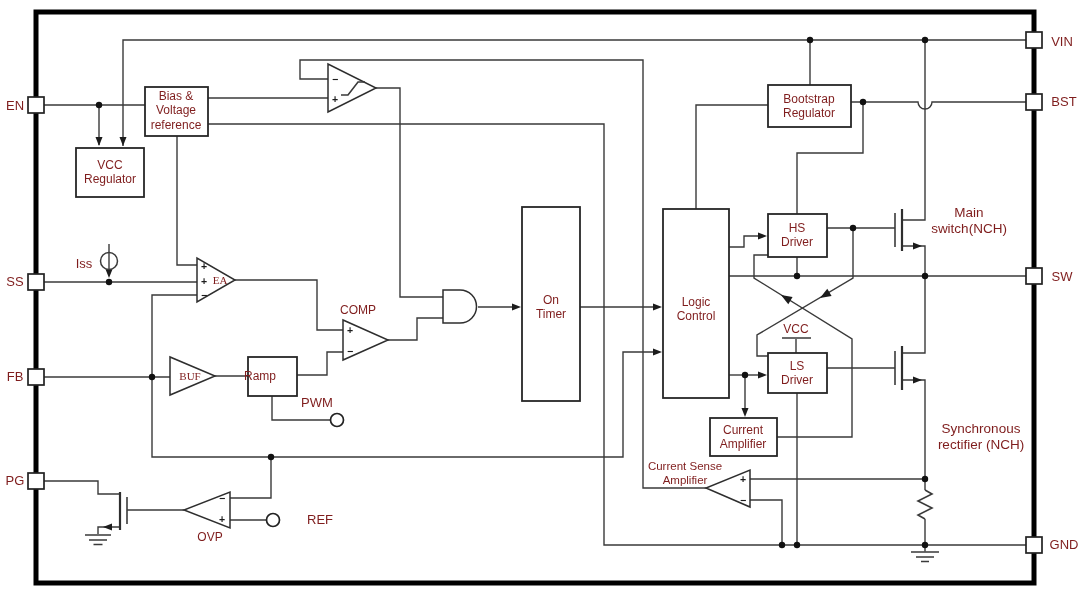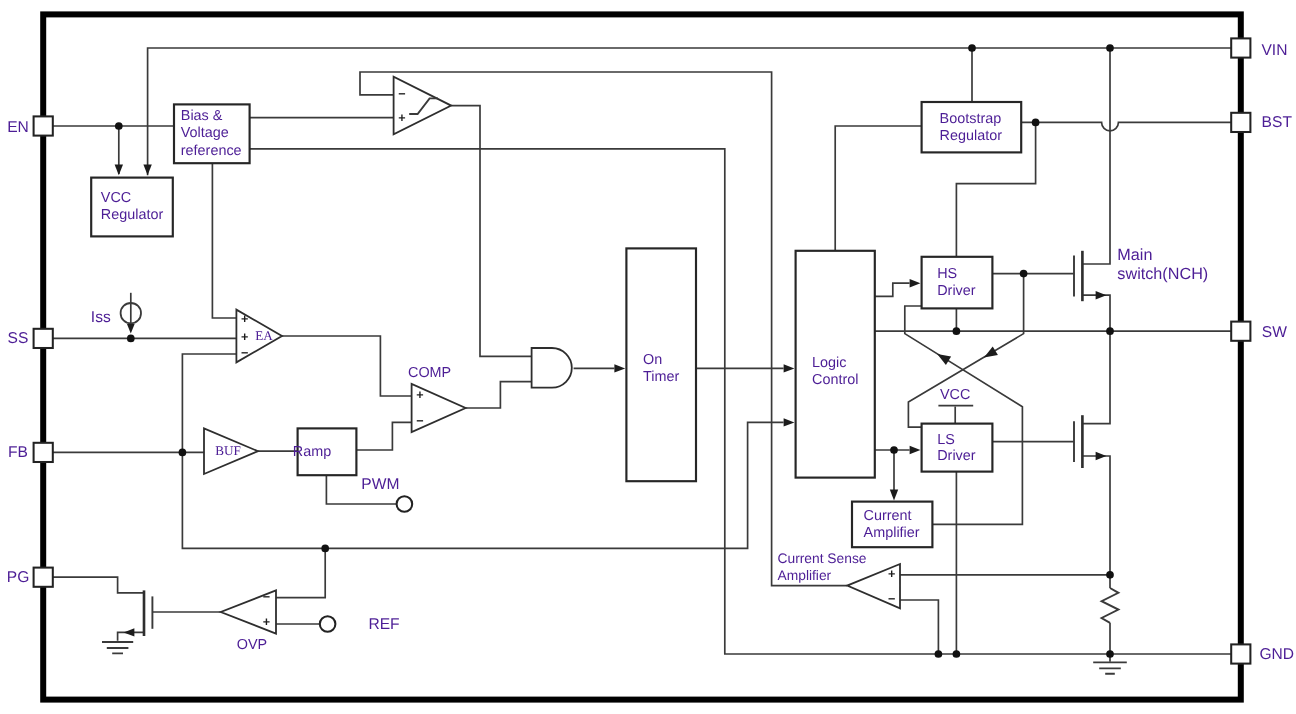--- a/index.html
+++ b/index.html
@@ -1,20 +1,20 @@
 <!DOCTYPE html>
 <html><head>
 <meta charset="utf-8">
 <style>
   html,body{margin:0;padding:0;background:#fff;}
   #stage{position:relative;width:1080px;height:595px;background:#fff;overflow:hidden;
          font-family:"Liberation Sans",sans-serif;}
   #stage svg{position:absolute;left:0;top:0;}
   .lb{position:absolute;transform:translate(-50%,-50%);font-size:12px;line-height:1.2;
-      color:#4c1d95;white-space:pre-line;}
+      color:#7f1d1d;white-space:pre-line;text-align:center;}
   .f13{font-size:13px;}
   .f135{font-size:13.5px;}
   .f11{font-size:11px;font-family:Liberation Serif, serif;}
   .f115{font-size:11.5px;}
   .sg{position:absolute;transform:translate(-50%,-50%);font-size:10.5px;font-weight:700;
       color:#1c1c1c;line-height:1;}
   .wire{fill:none;stroke:#3a3a3a;stroke-width:1.4;}
   .blk{fill:#fff;stroke:#262626;stroke-width:1.8;}
   .tri{fill:#fff;stroke:#2e2e2e;stroke-width:1.5;}
   .sym{fill:none;stroke:#3a3a3a;stroke-width:1.6;}
@@ -209,20 +209,22 @@
   <div class="lb" style="left:210px;top:537px">OVP</div>
   <div class="lb f115" style="left:685px;top:474px">Current Sense
 Amplifier</div>
 
   <div class="lb f13" style="left:84px;top:264px">Iss</div>
   <div class="lb f13" style="left:317px;top:403px">PWM</div>
   <div class="lb f13" style="left:320px;top:520px">REF</div>
   <div class="lb" style="left:796px;top:329px">VCC</div>
   <div class="lb f135" style="left:969px;top:221px">Main
 switch(NCH)</div>
+  <div class="lb f135" style="left:981px;top:437px">Synchronous
+rectifier (NCH)</div>
 
   <div class="sg" style="left:335px;top:79px">−</div>
   <div class="sg" style="left:335px;top:99px">+</div>
   <div class="sg" style="left:204px;top:266px">+</div>
   <div class="sg" style="left:204px;top:281px">+</div>
   <div class="sg" style="left:204px;top:295px">−</div>
   <div class="sg" style="left:350px;top:330px">+</div>
   <div class="sg" style="left:350px;top:351px">−</div>
   <div class="sg" style="left:222px;top:498px">−</div>
   <div class="sg" style="left:222px;top:519px">+</div>

